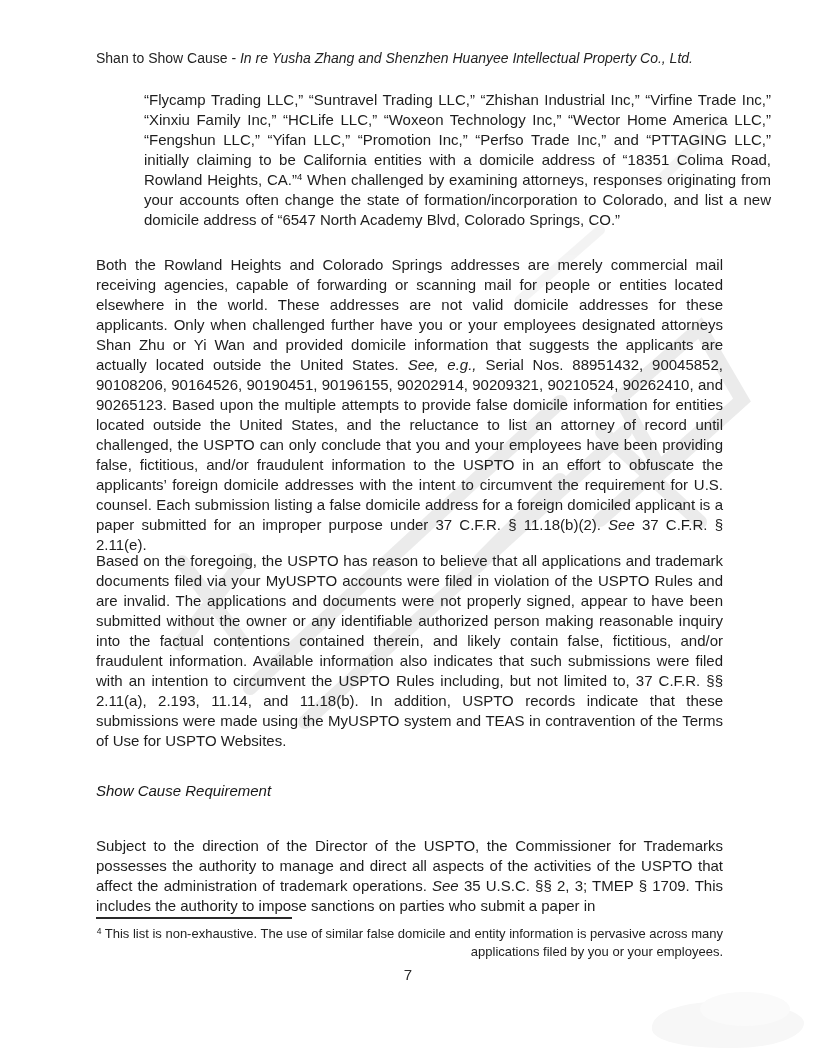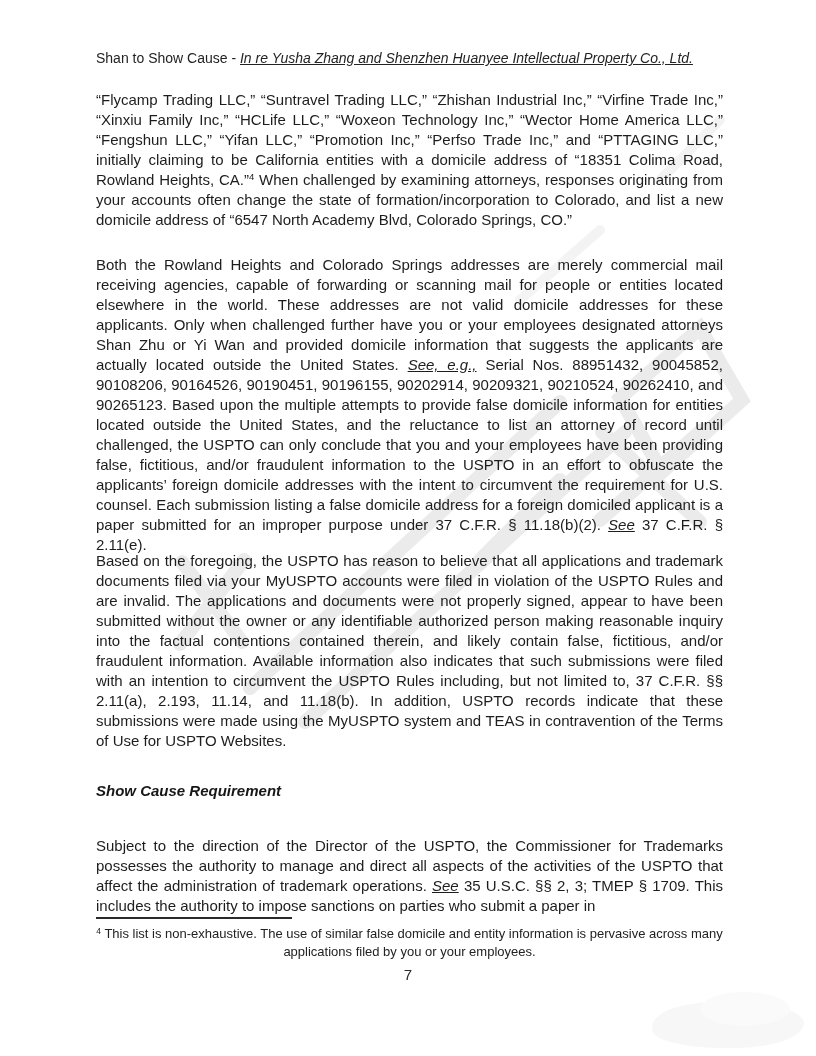--- a/index.html
+++ b/index.html
@@ -27,50 +27,50 @@
     line-height: 18px;
     white-space: nowrap;
     color: #232323;
   }
   .body-para {
     font-size: 15px;
     line-height: 20px;
     text-align: justify;
     color: #1d1d1d;
   }
-  .p1 { top: 90px; }
+  .p1 { top: 90px; margin-left: 48px; }
   .p2 { top: 255px; }
   .p3 { top: 551px; }
   .p4 { top: 836px; }
   .section-heading {
     top: 782px;
     font-size: 15px;
-    font-weight: bold;
+    font-weight: normal;
     font-style: italic;
     color: #171717;
   }
-  .run-i { font-style: italic; text-decoration: underline; }
+  .run-i { font-style: italic; }
   .run-n { font-style: normal; }
   .run-sup {
     font-size: 9.5px;
     vertical-align: 5px;
     line-height: 0;
   }
   .footnote-rule {
     top: 917px;
     left: 96px;
     width: 196px;
     border-top: 2px solid #2a2a2a;
     height: 0;
   }
   .footnote {
     top: 925px;
     font-size: 13px;
     line-height: 18px;
-    text-align: center;
+    text-align: right;
     color: #222222;
   }
   .footnote .run-sup {
     font-size: 8.5px;
     vertical-align: 4px;
   }
   .page-number {
     top: 966px;
     left: 0;
     width: 816px;

